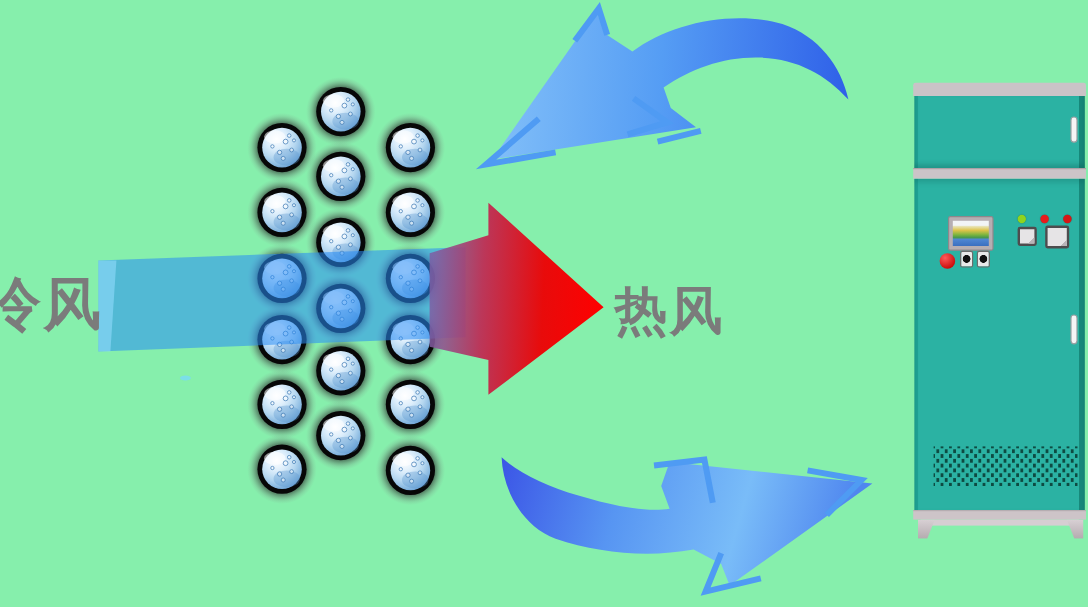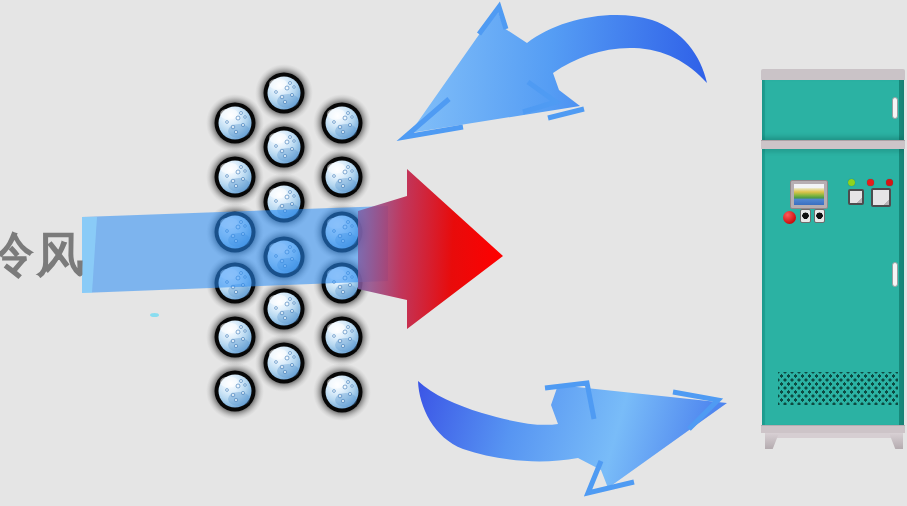--- a/index.html
+++ b/index.html
@@ -1,17 +1,17 @@
 <!DOCTYPE html>
 <html><head>
 <meta charset="utf-8">
 <style>
   html,body{margin:0;padding:0;background:#ffffff;}
   .stage{
-    position:relative;width:907px;height:506px;overflow:hidden;background:#e5e5e5;
+    position:relative;width:907px;height:506px;overflow:hidden;background:#86efac;
     font-family:"Liberation Sans",sans-serif;
   }
   .art{position:absolute;left:0;top:0;}
   .label{
     position:absolute;font-weight:bold;color:#7b7b7b;letter-spacing:2px;line-height:1.1;
     white-space:nowrap;
   }
   .cold-label{left:-14px;top:229px;font-size:48px;}
   .hot-label{left:512px;top:236px;font-size:44px;}
   .speck{position:absolute;left:150px;top:313px;width:9px;height:4px;border-radius:50%;
@@ -168,20 +168,21 @@
         <polyline points="545,388 587,383 594,419"></polyline>
         <polyline points="673,392 718,400 689,429"></polyline>
         <polyline points="601,461 588,493 634,482"></polyline>
       </g>
     </g>
   </svg>
 
   <div class="speck"></div>
 
   <div class="label cold-label">冷风</div>
+  <div class="label hot-label">热风</div>
 
   <div class="cabinet">
     <div class="cab-cap"></div>
     <div class="cab-door top"></div>
     <div class="cab-divider"></div>
     <div class="cab-door bottom"></div>
 
     <div class="handle h-top"></div>
     <div class="handle h-bottom"></div>
 

